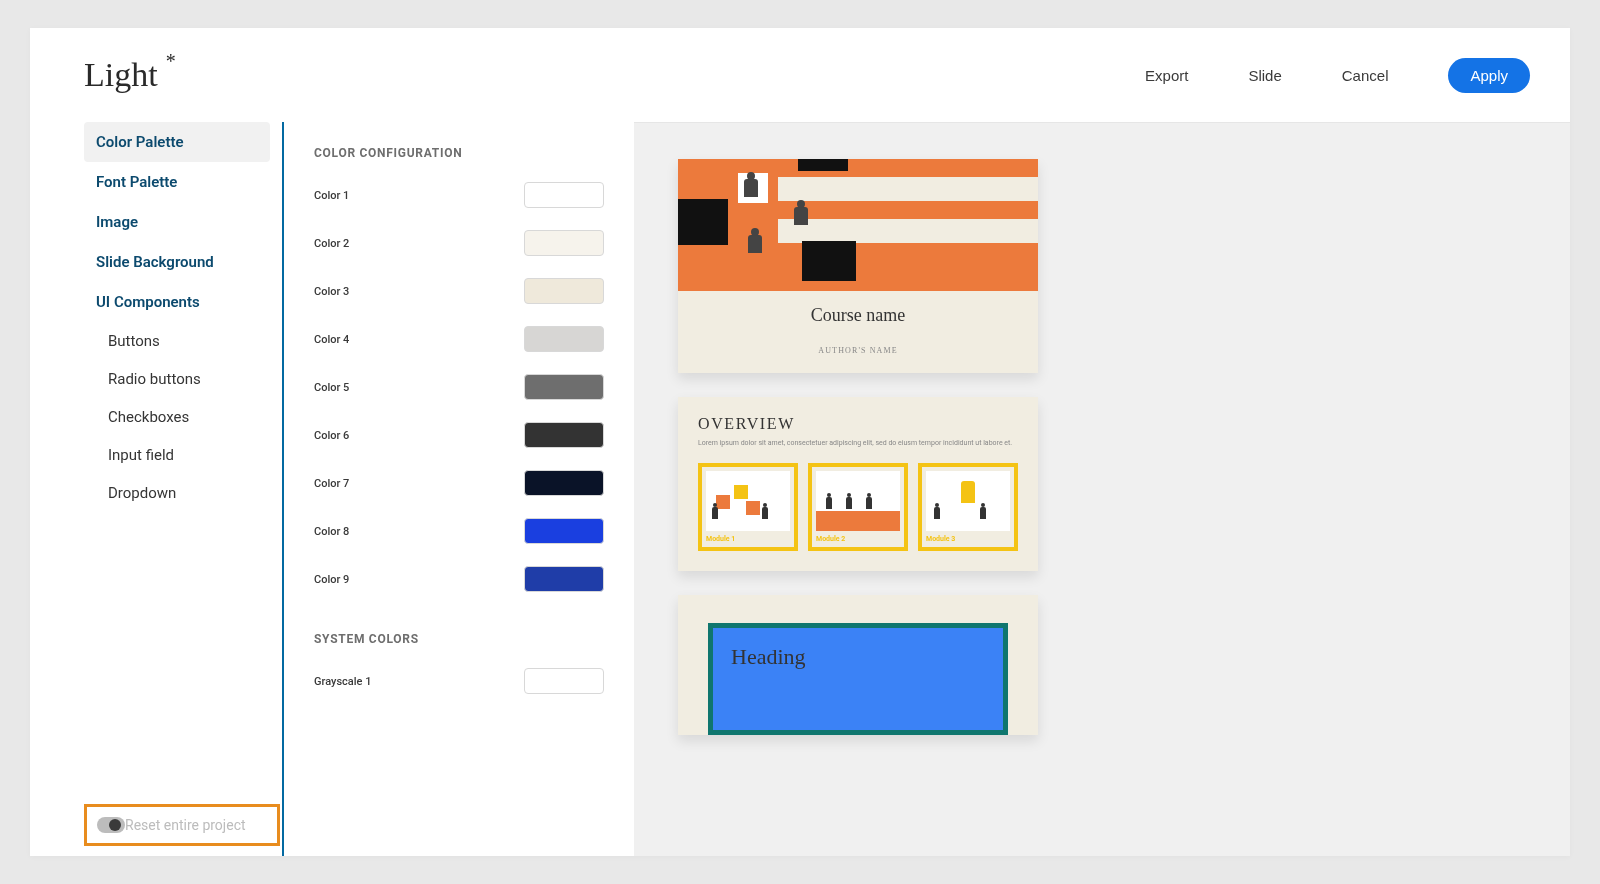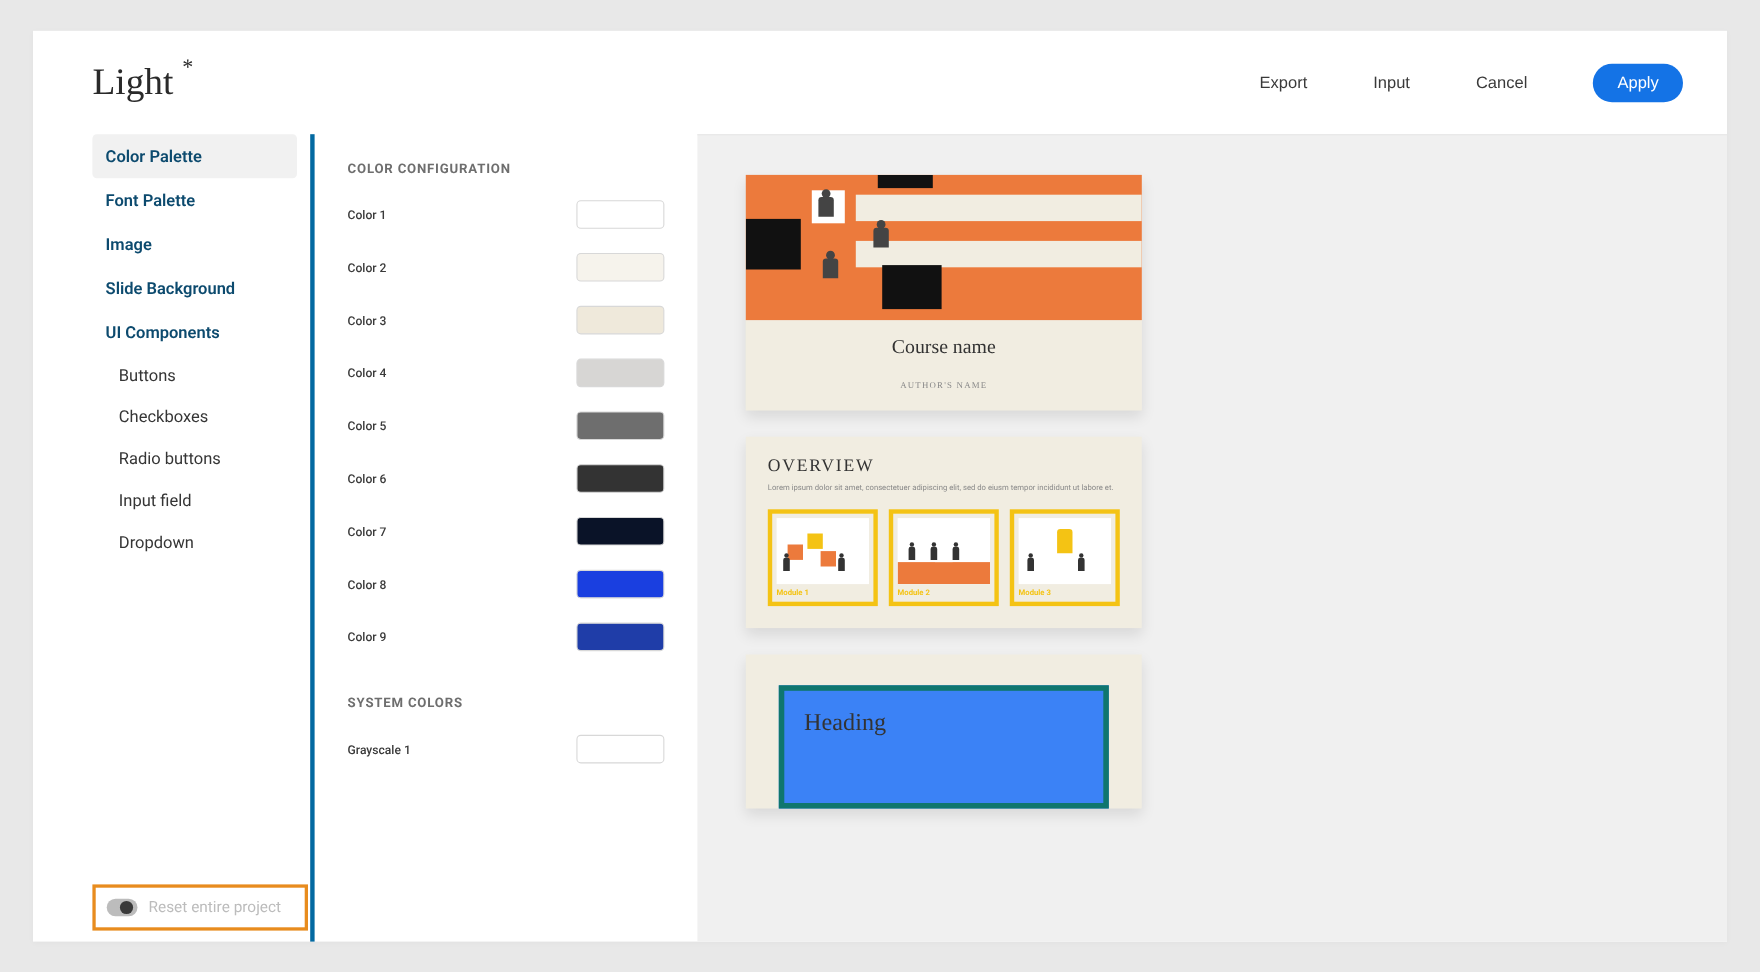--- a/index.html
+++ b/index.html
@@ -98,21 +98,20 @@
   }
   .reset-box {
     position: absolute;
     bottom: 10px;
     left: 54px;
     width: 196px;
     border: 3px solid #e88c1e;
     padding: 10px 10px;
     display: flex;
     align-items: center;
-    gap: 10px;
   }
   .toggle {
     width: 28px;
     height: 16px;
     border-radius: 9px;
     background: #bcbcbc;
     position: relative;
     cursor: pointer;
   }
   .toggle::after {
@@ -121,21 +120,21 @@
     width: 12px; height: 12px;
     border-radius: 50%;
     background: #3a3a3a;
     top: 2px; left: 12px;
   }
   .reset-label {
     font-size: 14px;
     color: #bcbcbc;
   }
   .config-col {
-    border-left: 4px solid #0369a1;
+    border-left: 2px solid #0369a1;
     width: 352px;
     padding: 16px 30px 0 30px;
     overflow-y: auto;
   }
   .section-title {
     font-size: 12px;
     letter-spacing: 0.06em;
     font-weight: 700;
     color: #6e6e6e;
     text-transform: uppercase;
@@ -234,37 +233,37 @@
 <div class="page-wrap">
   <div class="panel">
 
     <div class="header">
       <div class="title">
         <span>Light</span>
         <span class="dirty">*</span>
       </div>
       <div class="header-actions">
         <button class="link-btn">Export</button>
-        <button class="link-btn">Input</button>
+        <button class="link-btn">Slide</button>
         <button class="link-btn">Cancel</button>
         <button class="apply-btn">Apply</button>
       </div>
     </div>
 
     <div class="body">
 
       <div class="sidebar">
         <div class="side-item active">Color Palette</div>
         <div class="side-item">Font Palette</div>
         <div class="side-item">Image</div>
         <div class="side-item">Slide Background</div>
         <div class="side-item">UI Components</div>
         <div class="side-sub">Buttons</div>
+        <div class="side-sub">Radio buttons</div>
         <div class="side-sub">Checkboxes</div>
-        <div class="side-sub">Radio buttons</div>
         <div class="side-sub">Input field</div>
         <div class="side-sub">Dropdown</div>
 
         <div class="reset-box">
           <div class="toggle"></div>
           <div class="reset-label">Reset entire project</div>
         </div>
       </div>
 
       <div class="config-col">

